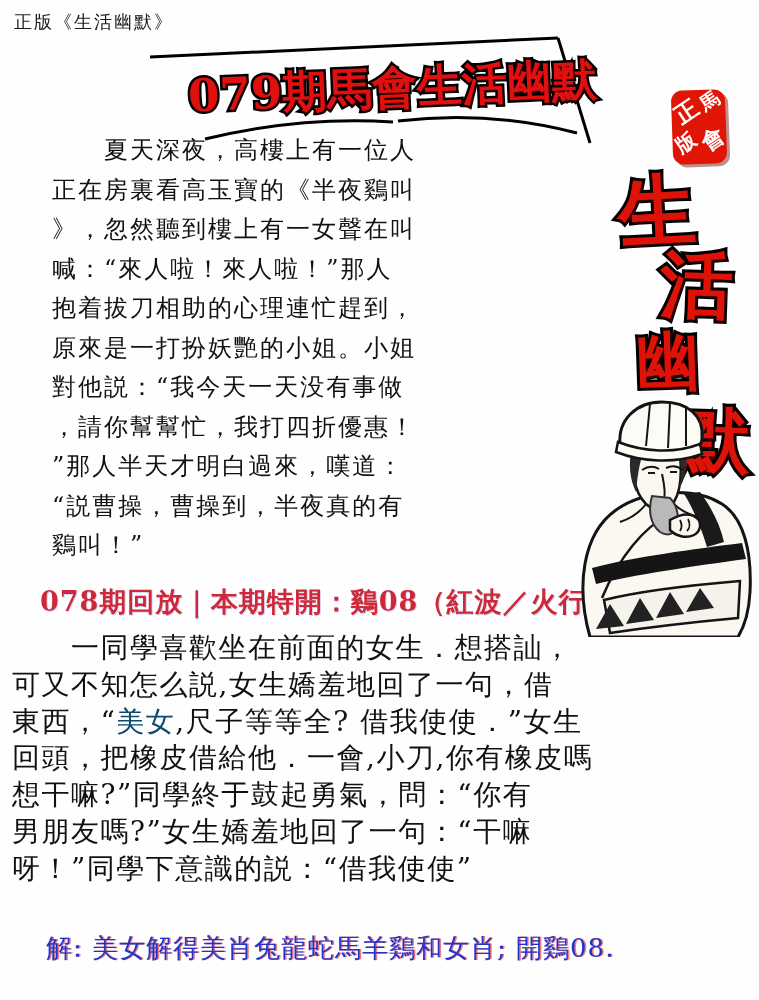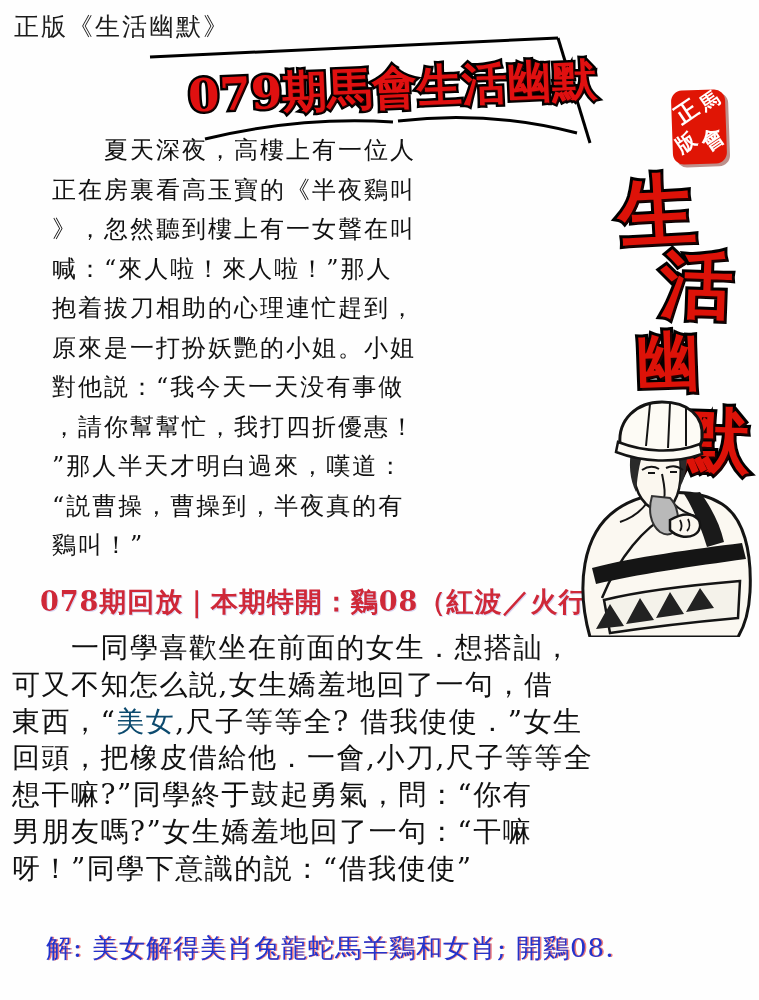--- a/index.html
+++ b/index.html
@@ -4,21 +4,21 @@
 <style>
   html,body{margin:0;padding:0;}
   body{
     width:759px;height:1000px;position:relative;overflow:hidden;
     background:#fefefe;
     font-family:"DejaVu Serif","Liberation Serif",serif;
   }
   .abs{position:absolute;}
   
   #edition-label{
-    left:14px;top:10px;font-size:25px;color:#1c1c1c;letter-spacing:2px;
+    left:14px;top:10px;font-size:18px;color:#1c1c1c;letter-spacing:2px;
     font-weight:500;
   }
   
   #frame-svg{left:0;top:0;pointer-events:none;}
   
   #headline{
     left:188px;top:58px;width:410px;
     font-size:45px;font-weight:bold;letter-spacing:0px;white-space:nowrap;
     color:#e01010;
     -webkit-text-stroke:5px #000;
@@ -105,21 +105,21 @@
 ”那人半天才明白過來，嘆道：
 “説曹操，曹操到，半夜真的有
 鷄叫！”</div>
 
 <div id="result-line" class="abs">078期回放｜本期特開：鷄08（紅波／火行）</div>
 
 <div id="joke2" class="abs line-block">
     <span class="jl"><span>　　一同學喜歡坐在前面的女生．想搭訕，</span></span>
     <span class="jl"><span>可又不知怎么説,女生嬌羞地回了一句，借</span></span>
     <span class="jl"><span>東西，“</span><span style="color: #0c4a6e;">美女</span><span>,尺子等等全? 借我使使．”女生</span></span>
-    <span class="jl"><span>回頭，把橡皮借給他．一會,小刀,尺子等等全</span></span>
+    <span class="jl"><span>回頭，把橡皮借給他．一會,小刀,你有橡皮嗎</span></span>
     <span class="jl"><span>想干嘛?”同學終于鼓起勇氣，問：“你有</span></span>
     <span class="jl"><span>男朋友嗎?”女生嬌羞地回了一句：“干嘛</span></span>
     <span class="jl"><span>呀！”同學下意識的説：“借我使使”</span></span>
   </div>
 
 <div id="solution-line" class="abs">解: 美女解得美肖兔龍蛇馬羊鷄和女肖; 開鷄08.</div>
 
 <div id="stamp" class="abs">
   <span class="s-zheng">正</span>
   <span class="s-ma">馬</span>

